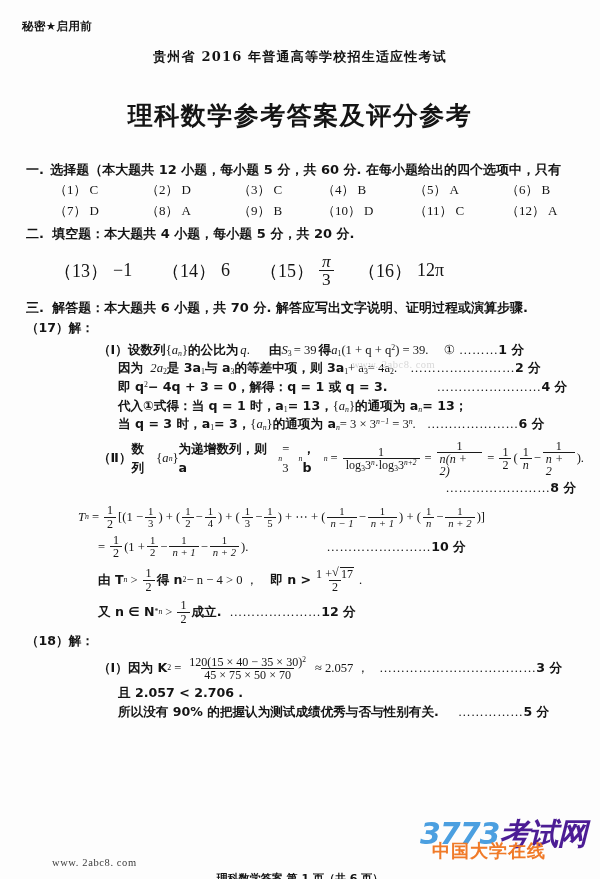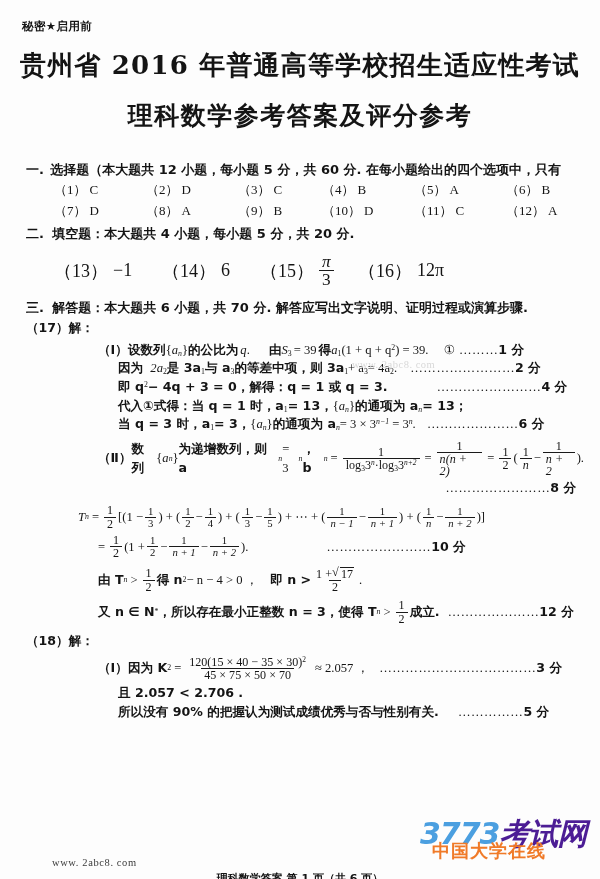--- a/index.html
+++ b/index.html
@@ -38,21 +38,21 @@
     font-size: 11.5px;
     letter-spacing: .4px;
     font-weight: 700;
   }
 
   
   .title1 {
     position: absolute;
     left: 0; right: 0; top: 48px;
     text-align: center;
-    font-size: 26px;
+    font-size: 13px;
     font-weight: 700;
     letter-spacing: 1.2px;
     font-family: "DejaVu Serif", "Liberation Serif", serif;
   }
   .title2 {
     position: absolute;
     left: 0; right: 0; top: 99px;
     text-align: center;
     font-size: 25px;
     font-weight: 700;
@@ -439,21 +439,20 @@
       <span class="frac">
         <span class="n" style="white-space:nowrap;"><span class="num">1 +</span><span class="rad"><span class="under num">17</span></span></span>
         <span class="d num">2</span>
       </span>
       <span>.</span>
     </div>
 
     <div class="line indent3 eq" style="margin-top:6px;">
       <span class="cn">又 n ∈ N</span>
         <sup class="s">*</sup>
-        <span class="cn">，所以存在最小正整数 n = 3，使得 T</span>
         <sub class="s mi">n</sub>
       <span style="margin:0 3px;">&gt;</span>
       <span class="frac">
           <span class="n num">1</span>
           <span class="d num">2</span>
         </span>
       <span class="cn">成立.</span>
       <span class="dots" style="margin-left:8px;">…………………</span>
         <span class="cn score">12 分</span>
     </div>

